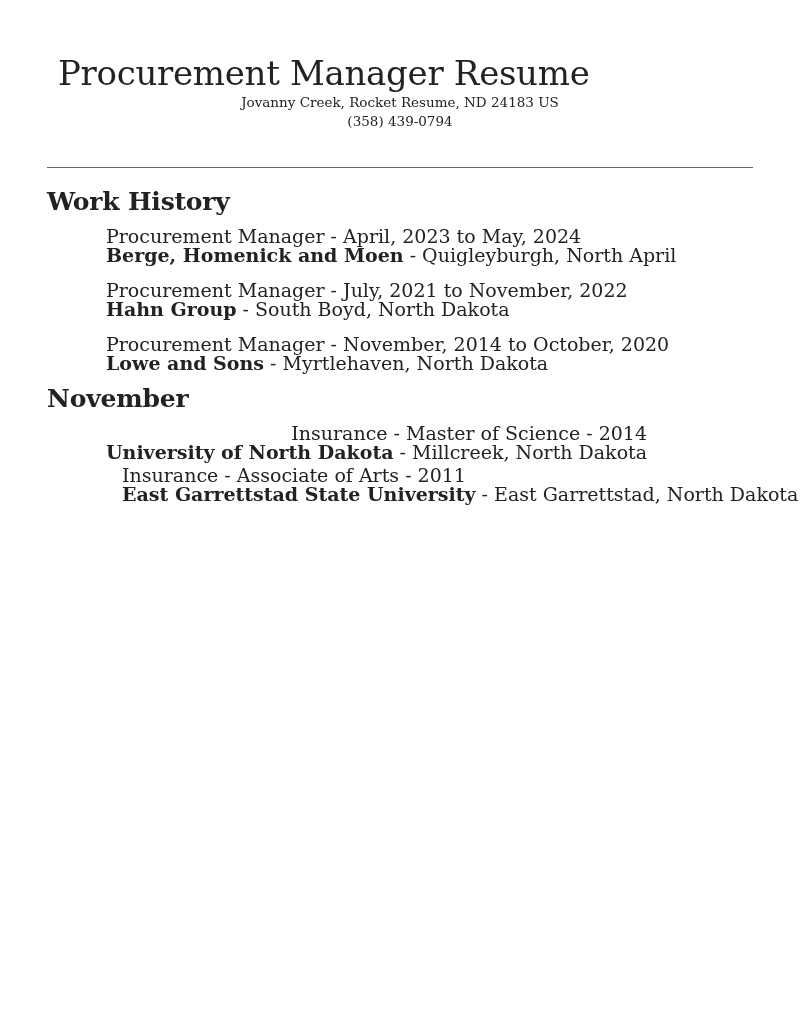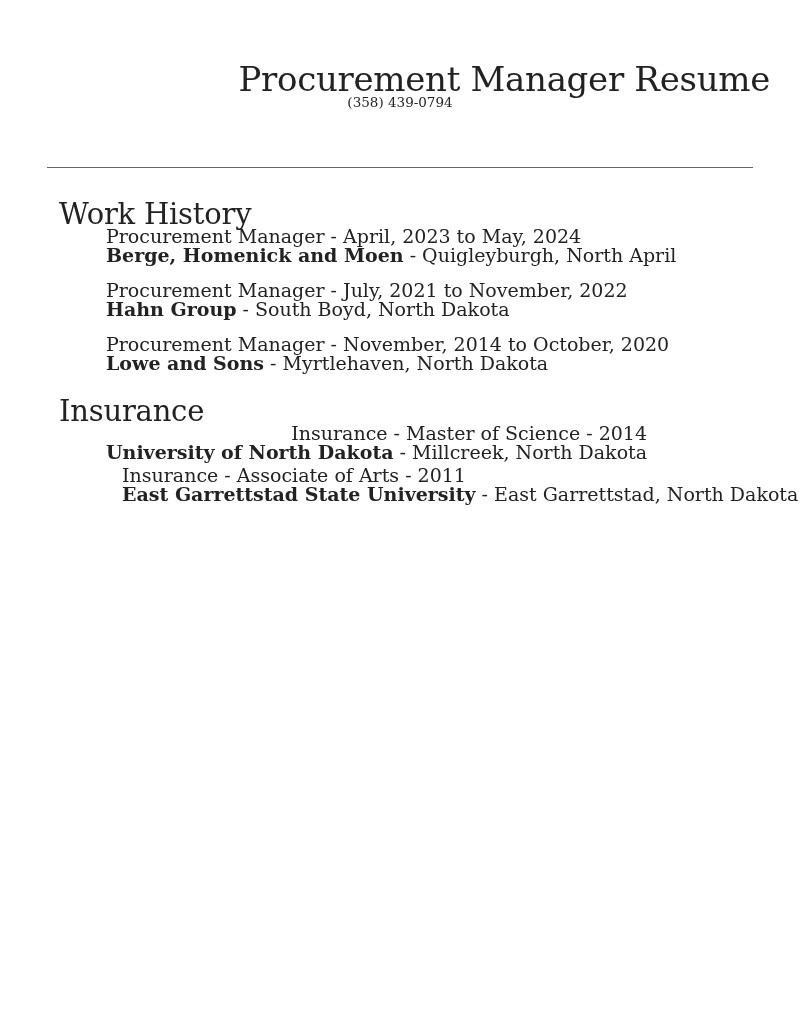--- a/index.html
+++ b/index.html
@@ -15,24 +15,24 @@
       color: #222222;
       overflow: hidden;
     }
     .page {
       position: absolute;
       left: 47px;
       top: 0;
       width: 706px;
     }
     .title {
-      text-align: right;
+      text-align: left;
       font-size: 34px;
       font-weight: normal;
-      margin: 17px;
+      margin: 11px;
       position: absolute;
       top: 40px;
       left: 0;
       width: 706px;
       line-height: 44px;
       letter-spacing: -0.3px;
     }
     .contact {
       position: absolute;
       top: 93px;
@@ -47,43 +47,44 @@
       position: absolute;
       top: 167px;
       left: 0;
       width: 706px;
       height: 0;
       border-top: 1.5px solid #666666;
     }
     .section-title {
       position: absolute;
       left: 0;
-      font-size: 29px;
-      font-weight: normal;
-      margin: 12px;
+      font-size: 25px;
+      font-weight: bold;
+      margin: 0;
       line-height: 32px;
       letter-spacing: -0.2px;
     }
     .entry {
       position: absolute;
       left: 59px;
       font-size: 19px;
       line-height: 19px;
       white-space: nowrap;
     }
     .entry .line2 .org { font-weight: 600; }
   </style>
 </head>
 <body>
 
 <div class="page">
 
   <h1 class="title">Procurement Manager Resume</h1>
 
   <div class="contact">
+    <div>Jovanny Creek, Rocket Resume, ND 24183 US</div>
     <div>(358) 439-0794</div>
   </div>
 
   <div class="divider"></div>
 
   <h2 class="section-title" style="top:186px;">Work History</h2>
 
   <div class="entry" style="top:227px;">
     <div class="line1">Procurement Manager - April, 2023 to May, 2024</div>
     <div class="line2"><span class="org">Berge, Homenick and Moen</span><span> - </span><span>Quigleyburgh, North April</span></div>
@@ -92,21 +93,21 @@
   <div class="entry" style="top:281px;">
     <div class="line1">Procurement Manager - July, 2021 to November, 2022</div>
     <div class="line2"><span class="org">Hahn Group</span><span> - </span><span>South Boyd, North Dakota</span></div>
   </div>
 
   <div class="entry" style="top:335px;">
     <div class="line1">Procurement Manager - November, 2014 to October, 2020</div>
     <div class="line2"><span class="org">Lowe and Sons</span><span> - </span><span>Myrtlehaven, North Dakota</span></div>
   </div>
 
-  <h2 class="section-title" style="top:383px;">Insurance</h2>
+  <h2 class="section-title" style="top:383px;">November</h2>
 
   <div class="entry" style="top:424px;text-align:right;">
     <div class="line1">Insurance - Master of Science - 2014</div>
     <div class="line2"><span class="org">University of North Dakota</span><span> - </span><span>Millcreek, North Dakota</span></div>
   </div>
 
   <div class="entry" style="top:466px;margin-left:16px;">
     <div class="line1">Insurance - Associate of Arts - 2011</div>
     <div class="line2"><span class="org">East Garrettstad State University</span><span> - </span><span>East Garrettstad, North Dakota</span></div>
   </div>

